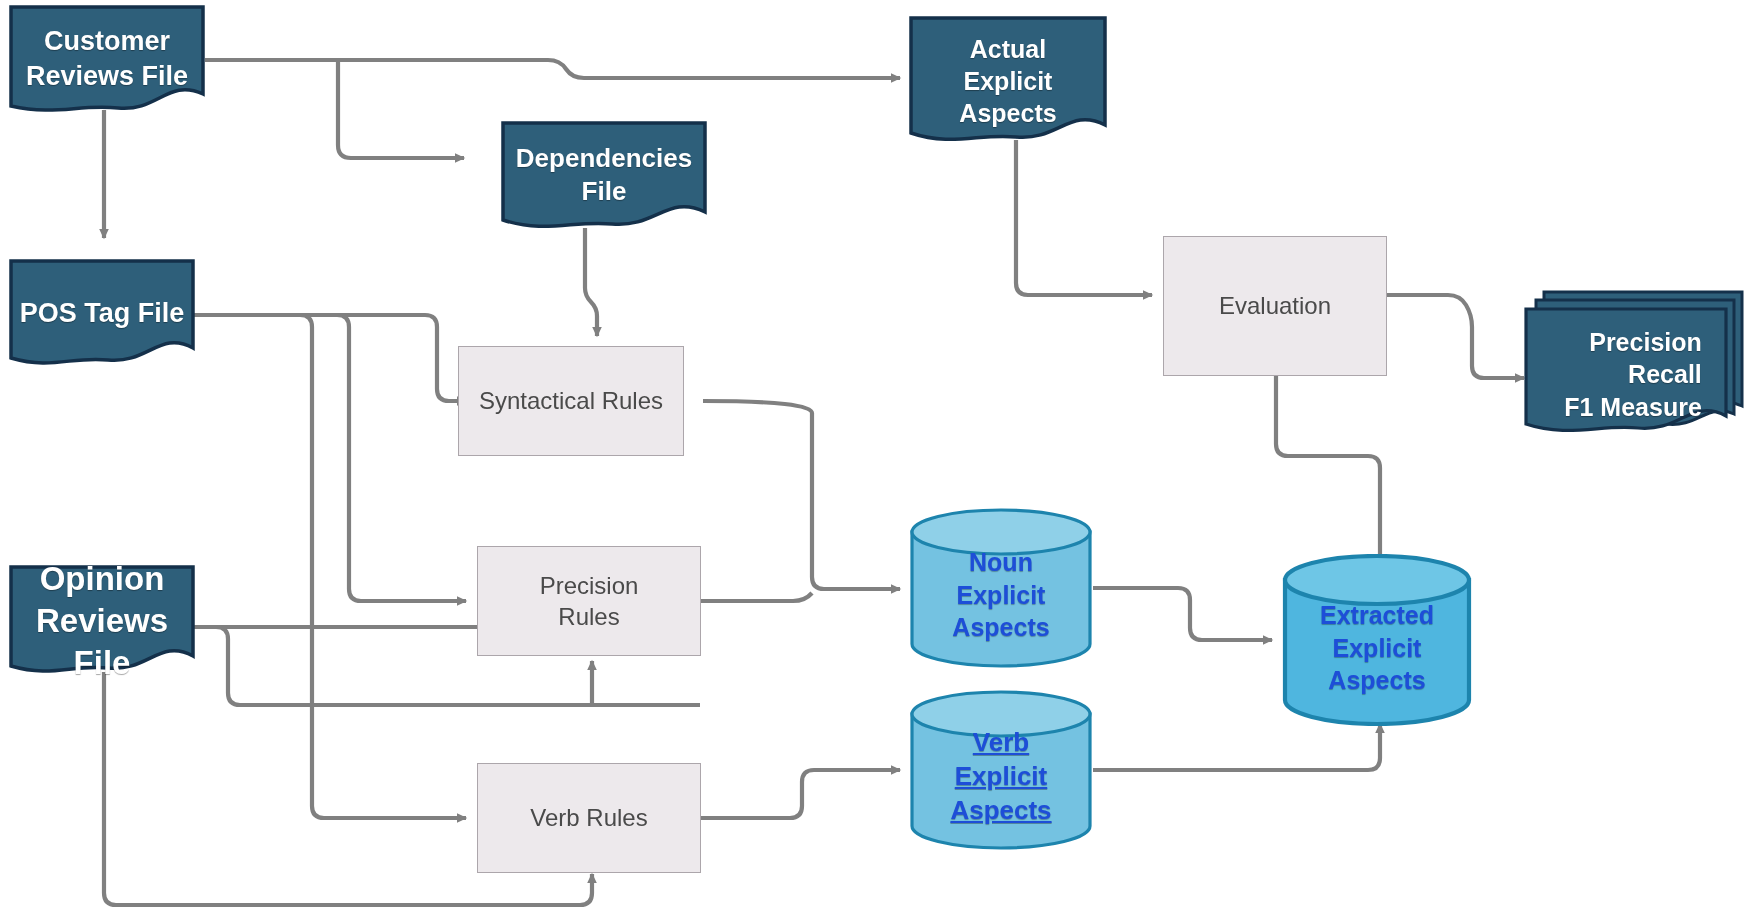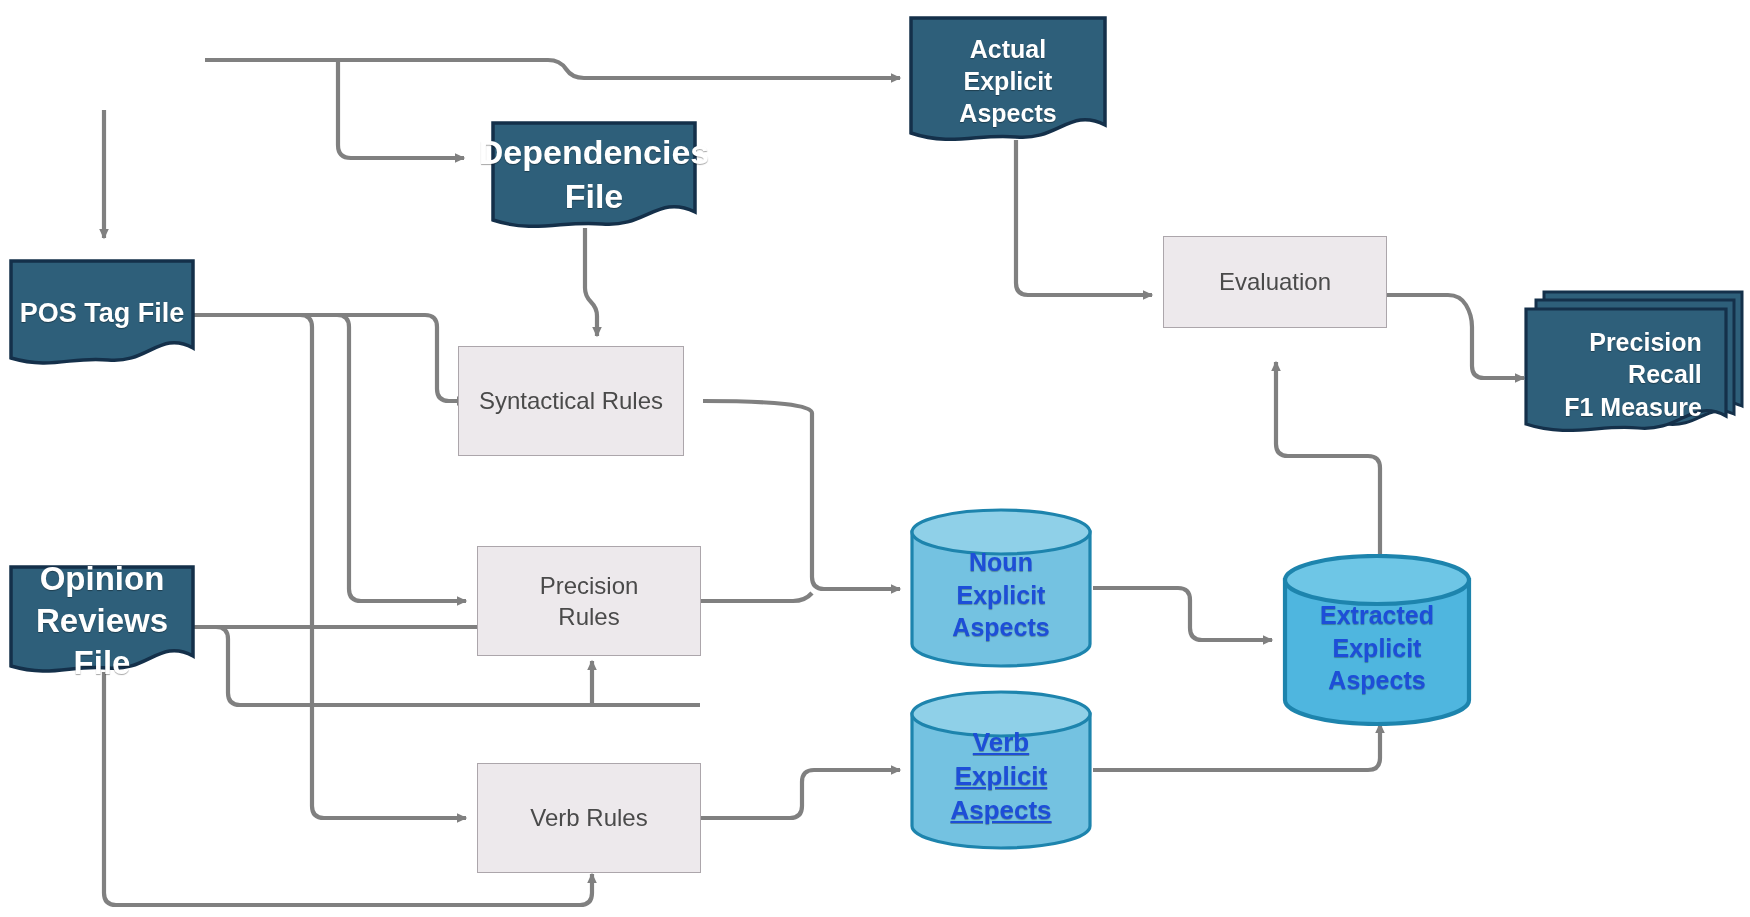--- a/index.html
+++ b/index.html
@@ -79,39 +79,48 @@
       <path d="M1093,770 L1368,770 Q1380,770 1380,758 L1380,724" marker-end="url(#ah)"></path>
 
       <path d="M1380,557 L1380,468 Q1380,456 1368,456 L1288,456 Q1276,456 1276,444 L1276,362" marker-end="url(#ah)"></path>
 
       <path d="M1016,140 L1016,283 Q1016,295 1028,295 L1152,295" marker-end="url(#ah)"></path>
 
       <path d="M1387,295 L1448,295 Q1460,295 1466,305 Q1472,315 1472,327 L1472,366 Q1472,378 1484,378 L1524,378" marker-end="url(#ah)"></path>
     </g>
   </svg>
 
+  <div class="node doc" style="left:8px;top:4px;width:198px;height:110px;font-size:27px;">
+    <svg class="doc-svg" viewBox="0 0 198 110" preserveAspectRatio="none">
+      <path d="M3,3 L195,3 L195,90 C160,74 150,108 110,104 C70,100 48,112 3,102 Z" fill="#2E5F7A" stroke="#14304A" stroke-width="3.5"></path>
+    </svg>
+    <div class="lbl">
+      <span>Customer</span><br>
+      <span>Reviews  File</span>
+    </div>
+  </div>
 
   <div class="node doc" style="left:8px;top:258px;width:188px;height:110px;font-size:27px;">
     <svg class="doc-svg" viewBox="0 0 188 110" preserveAspectRatio="none">
       <path d="M3,3 L185,3 L185,90 C152,72 140,106 100,102 C64,98 44,112 3,100 Z" fill="#2E5F7A" stroke="#14304A" stroke-width="3.5"></path>
     </svg>
     <div class="lbl">POS Tag File</div>
   </div>
 
   <div class="node doc" style="left:8px;top:564px;width:188px;height:114px;font-size:33px;">
     <svg class="doc-svg" viewBox="0 0 188 114" preserveAspectRatio="none">
       <path d="M3,3 L185,3 L185,92 C152,74 140,108 100,104 C64,100 44,114 3,102 Z" fill="#2E5F7A" stroke="#14304A" stroke-width="3.5"></path>
     </svg>
     <div class="lbl">
       <span>Opinion</span><br>
       <span>Reviews  File</span>
     </div>
   </div>
 
-  <div class="node doc" style="left:490px;top:120px;width:208px;height:110px;font-size:34px;">
+  <div class="node doc" style="left:500px;top:120px;width:208px;height:110px;font-size:26px;">
     <svg class="doc-svg" viewBox="0 0 208 110" preserveAspectRatio="none">
       <path d="M3,3 L205,3 L205,92 C168,74 156,108 112,104 C74,100 46,114 3,100 Z" fill="#2E5F7A" stroke="#14304A" stroke-width="3.5"></path>
     </svg>
     <div class="lbl">
       <span>Dependencies</span><br>
       <span>File</span>
     </div>
   </div>
 
   <div class="node doc" style="left:908px;top:15px;width:200px;height:132px;font-size:25px;">
@@ -146,21 +155,21 @@
     <span>
       <span>Precision</span><br>
       <span>Rules</span>
     </span>
   </div>
 
   <div class="node proc" style="left:477px;top:763px;width:224px;height:110px;">
     <span>Verb Rules</span>
   </div>
 
-  <div class="node proc" style="left:1163px;top:236px;width:224px;height:92px;">
+  <div class="node proc" style="left:1163px;top:236px;width:224px;height:140px;">
     <span>Evaluation</span>
   </div>
 
   <div class="node cyl" style="left:908px;top:508px;width:186px;height:160px;font-size:25px;">
     <svg class="cyl-svg" viewBox="0 0 186 160" preserveAspectRatio="none">
       <path d="M4,24 L4,136 A89,22 0 0 0 182,136 L182,24 Z" fill="#74C2E1" stroke="#1D84AD" stroke-width="3.2"></path>
       <ellipse cx="93" cy="24" rx="89" ry="22" fill="#8FD0E8" stroke="#1D84AD" stroke-width="3.2"></ellipse>
     </svg>
     <div class="lbl" style="margin-top:14px;">
       <span>Noun</span><br>

